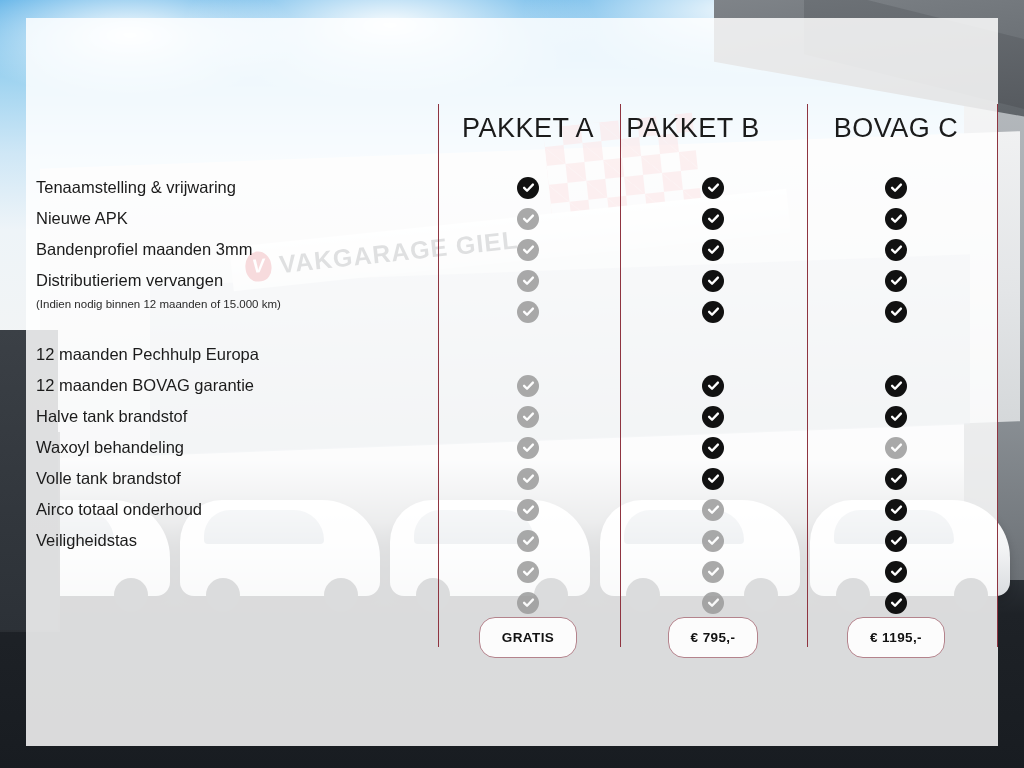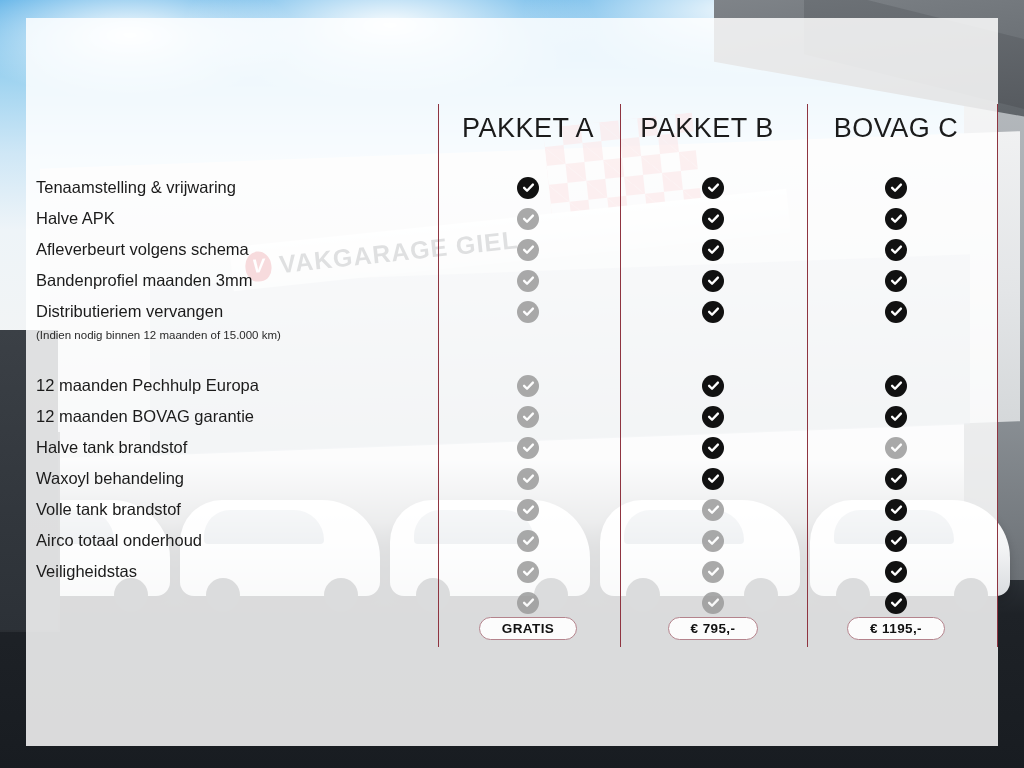--- a/index.html
+++ b/index.html
@@ -233,21 +233,21 @@
   .price-wrap {
     position: absolute;
     top: 617px;
     width: 186px;
     display: flex; justify-content: center;
   }
   .price {
     border: 1px solid #b4838c;
     border-radius: 16px;
     background: rgba(255,255,255,0.9);
-    padding: 3px 22px;
+    padding: 12px 22px;
     font-size: 13.5px;
     font-weight: bold;
     color: #111;
     letter-spacing: 0.4px;
     white-space: nowrap;
   }
 </style>
 </head>
 <body>
 
@@ -283,27 +283,26 @@
   <div class="content">
 
     <div id="dividers">
         <div class="col-divider" style="left: 438px; background: rgb(143, 52, 64);"></div>
         <div class="col-divider" style="left: 620px; background: rgb(143, 52, 64);"></div>
         <div class="col-divider" style="left: 807px; background: rgb(143, 52, 64);"></div>
         <div class="col-divider" style="left: 997px; background: rgb(143, 52, 64);"></div>
       </div>
     <div id="headers">
         <div class="pkg-head" style="left: 435px;">PAKKET A</div>
-        <div class="pkg-head" style="left: 614px; text-align: center;">PAKKET B</div>
+        <div class="pkg-head" style="left: 600px; text-align: center;">PAKKET B</div>
         <div class="pkg-head" style="left: 803px;">BOVAG C</div>
       </div>
     <div class="features" id="features">
         <div class="feat-row">Tenaamstelling &amp; vrijwaring</div>
-        <div class="feat-row">Halve APK</div>
-        <div class="feat-row">Afleverbeurt volgens schema</div>
+        <div class="feat-row">Nieuwe APK</div>
         <div class="feat-row">Bandenprofiel maanden 3mm</div>
         <div class="feat-row">Distributieriem vervangen</div>
         <div class="feat-note">(Indien nodig binnen 12 maanden of 15.000 km)</div>
         <div class="group-gap"></div>
         <div class="feat-row">12 maanden Pechhulp Europa</div>
         <div class="feat-row">12 maanden BOVAG garantie</div>
         <div class="feat-row">Halve tank brandstof</div>
         <div class="feat-row">Waxoyl behandeling</div>
         <div class="feat-row">Volle tank brandstof</div>
         <div class="feat-row">Airco totaal onderhoud</div>

